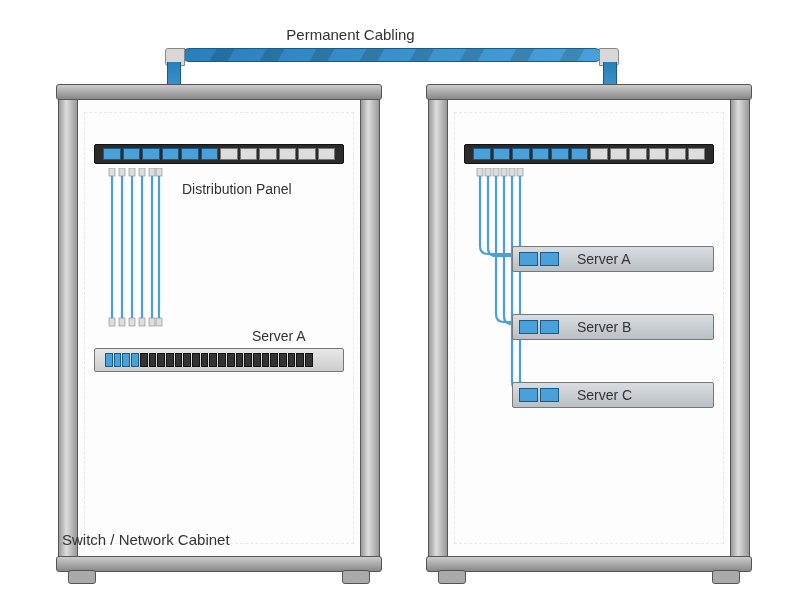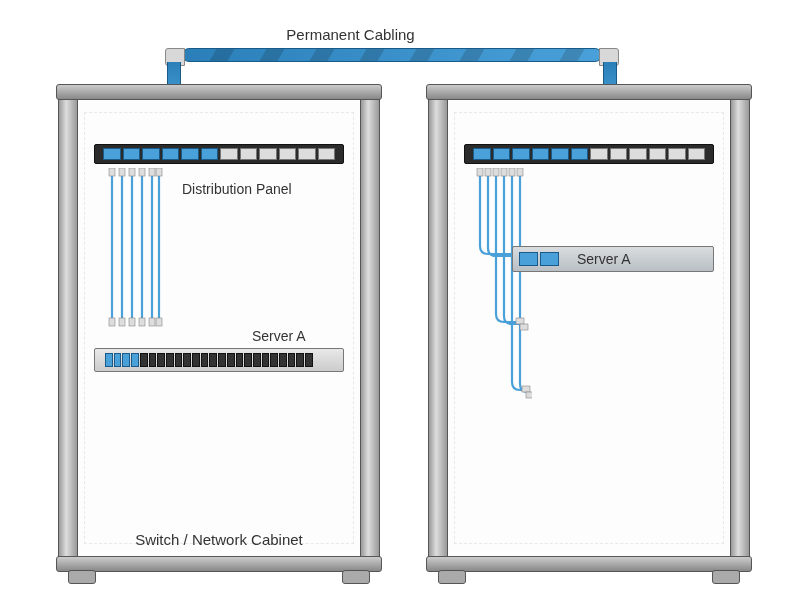--- a/index.html
+++ b/index.html
@@ -103,21 +103,20 @@
   .cab .foot {
     position:absolute; bottom:0; width:28px; height:14px;
     background:#aaa; border:1px solid #555; border-radius:3px;
   }
   .cab .foot.l{ left:6px;} .cab .foot.r{ right:6px;}
 
   .cab-label {
     position:absolute;
     bottom: 18px;
     left:0; right:0;
-    text-align:center;
     font-size: 15px;
     color:#333;
   }
 
   
   .patch-panel {
     position:absolute;
     left: 32px; right: 32px;
     height: 20px;
     background: #2b2b2b;
@@ -393,16 +392,30 @@
       </svg>
     </div>
 
     <div class="server" style="top:156px">
       <div class="nic-ports">
           <div class="np"></div>
           <div class="np"></div>
         </div>
       <div class="srv-label">Server A</div>
     </div>
+    <div class="server" style="top:224px">
+      <div class="nic-ports">
+          <div class="np"></div>
+          <div class="np"></div>
+        </div>
+      <div class="srv-label">Server B</div>
+    </div>
+    <div class="server" style="top:292px">
+      <div class="nic-ports">
+          <div class="np"></div>
+          <div class="np"></div>
+        </div>
+      <div class="srv-label">Server C</div>
+    </div>
 
   </div>
 
 </div>
 
 </body></html>

